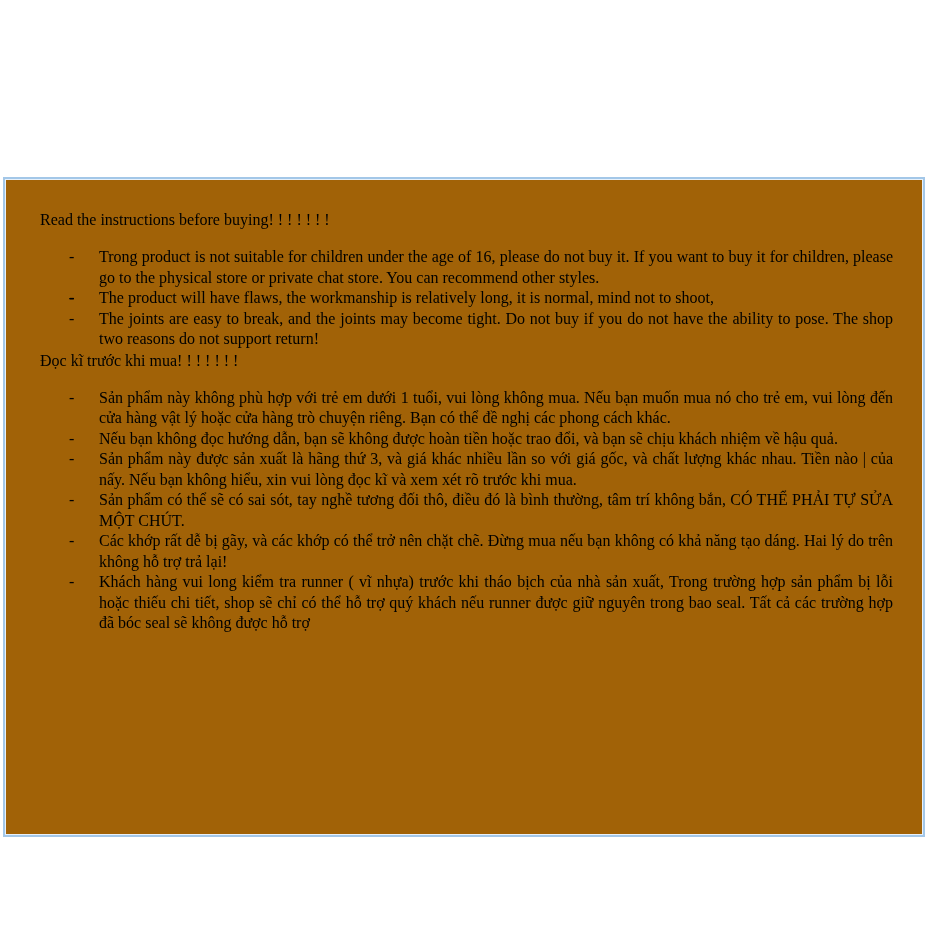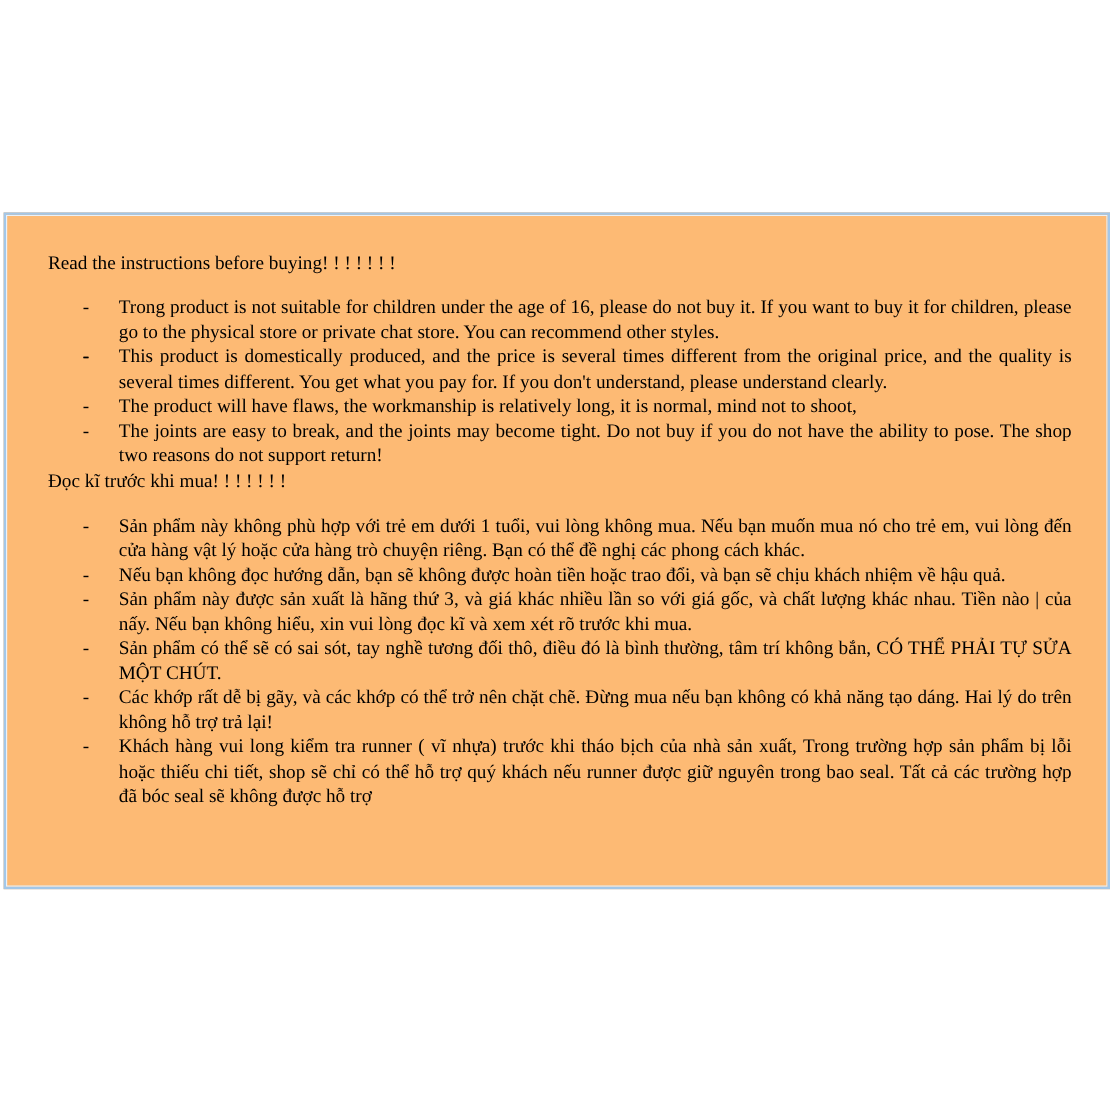--- a/index.html
+++ b/index.html
@@ -13,22 +13,22 @@
     position: relative;
     font-family: "Liberation Serif", serif;
     color: #000000;
     -webkit-font-smoothing: antialiased;
   }
   .doc-box {
     position: absolute;
     left: 3px;
     top: 177px;
     width: 922px;
-    height: 564px;
-    background: #fdba74;
+    height: 660px;
+    background: #a16207;
     border: 2px solid #a3c7e8;
     box-shadow: inset 0 0 0 1px #e8f1fa;
     box-sizing: border-box;
   }
   .doc-content {
     padding: 30px 30px 0 35px;
   }
   .heading {
     margin: 0;
     font-size: 16px;
@@ -67,21 +67,20 @@
     <ul class="bullet-list">
       <li>
         <span class="dash">-</span>
         <span class="txt">Trong product is not suitable for children under the age of 16, please do not buy it. If you want to buy it for children, please go to the physical store or private chat store. You can recommend other styles.</span>
       </li>
       <li>
         <span class="dash">-</span>
       </li>
       <li>
         <span class="dash">-</span>
-        <span class="txt">This product is domestically produced, and the price is several times different from the original price, and the quality is several times different. You get what you pay for. If you don't understand, please understand clearly.</span>
       </li>
       <li>
         <span class="dash">-</span>
         <span class="txt">The product will have flaws, the workmanship is relatively long, it is normal, mind not to shoot,</span>
       </li>
       <li>
         <span class="dash">-</span>
         <span class="txt">The joints are easy to break, and the joints may become tight. Do not buy if you do not have the ability to pose. The shop two reasons do not support return!</span>
       </li>
     </ul>

